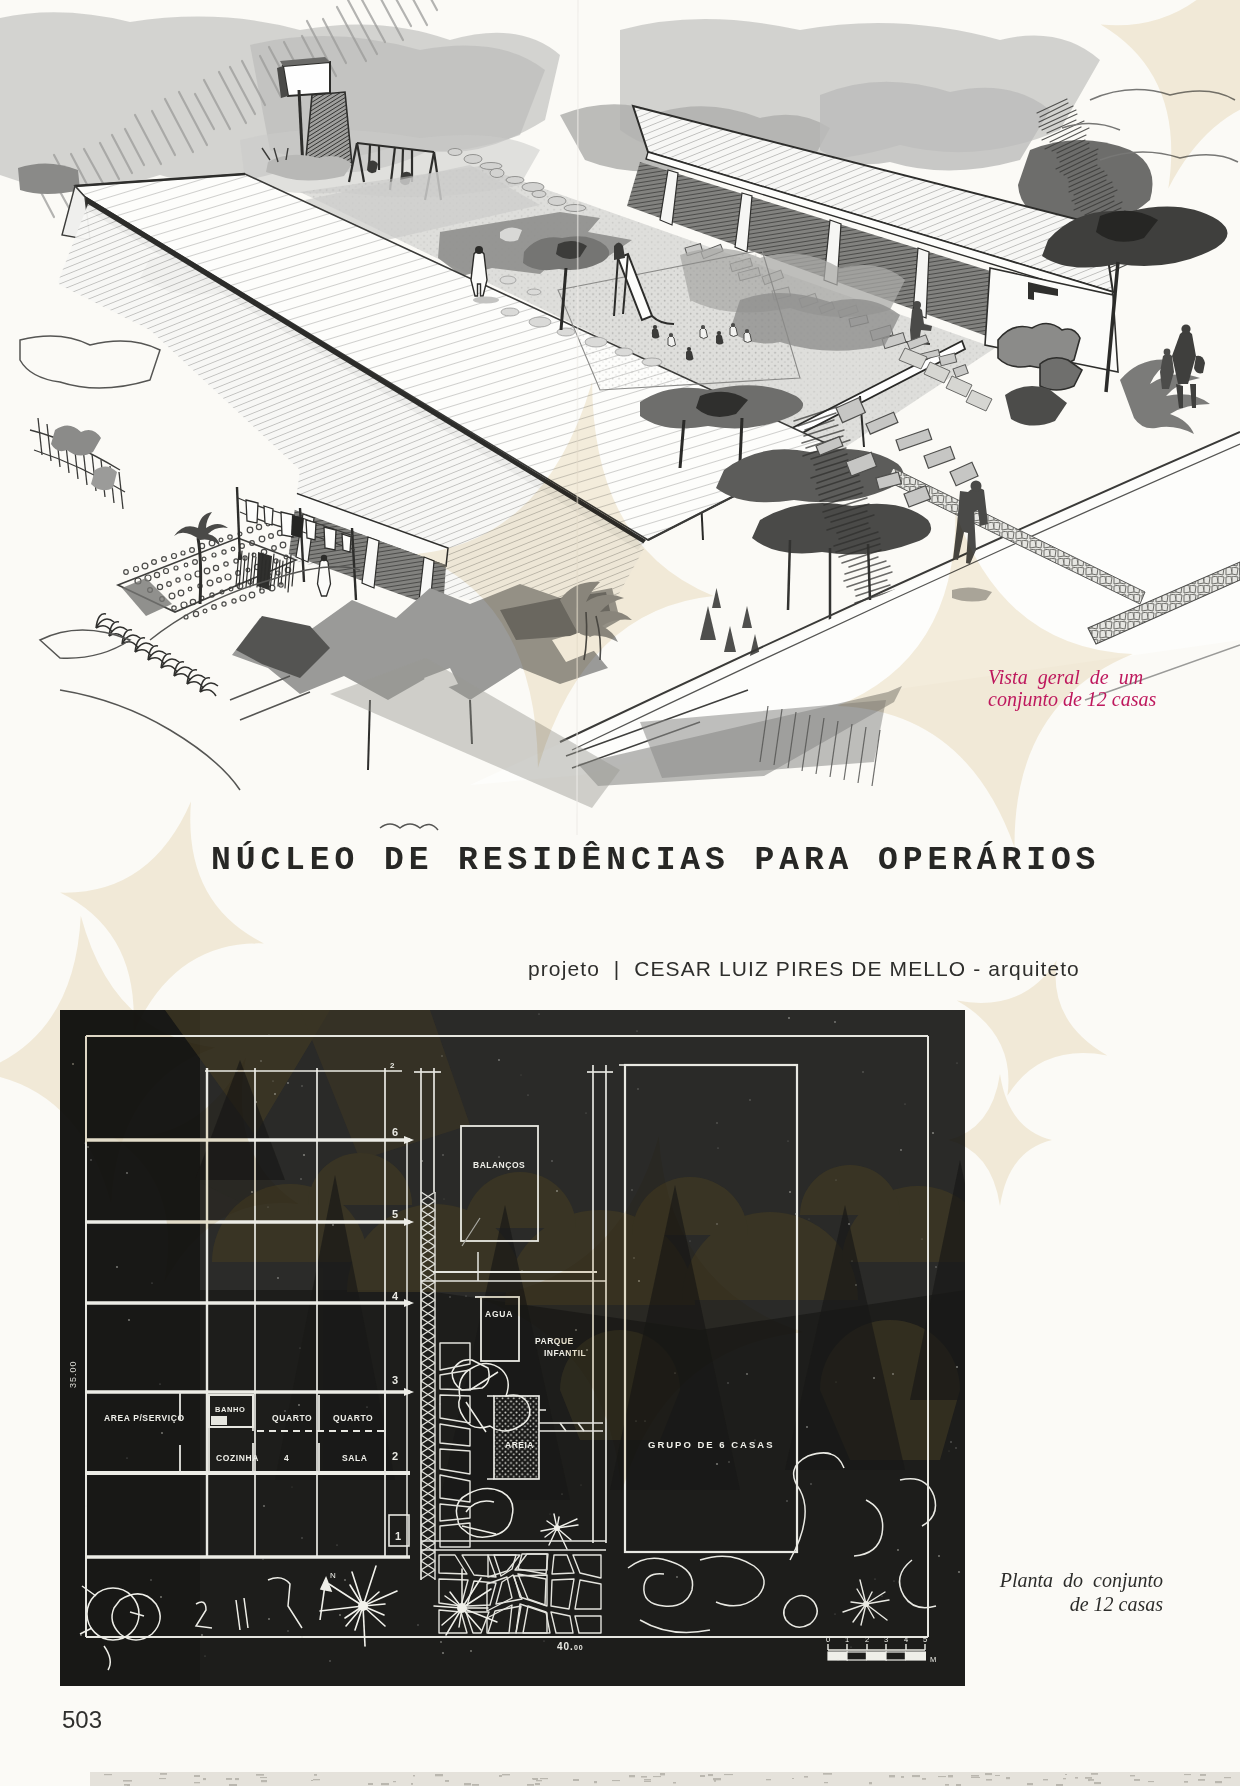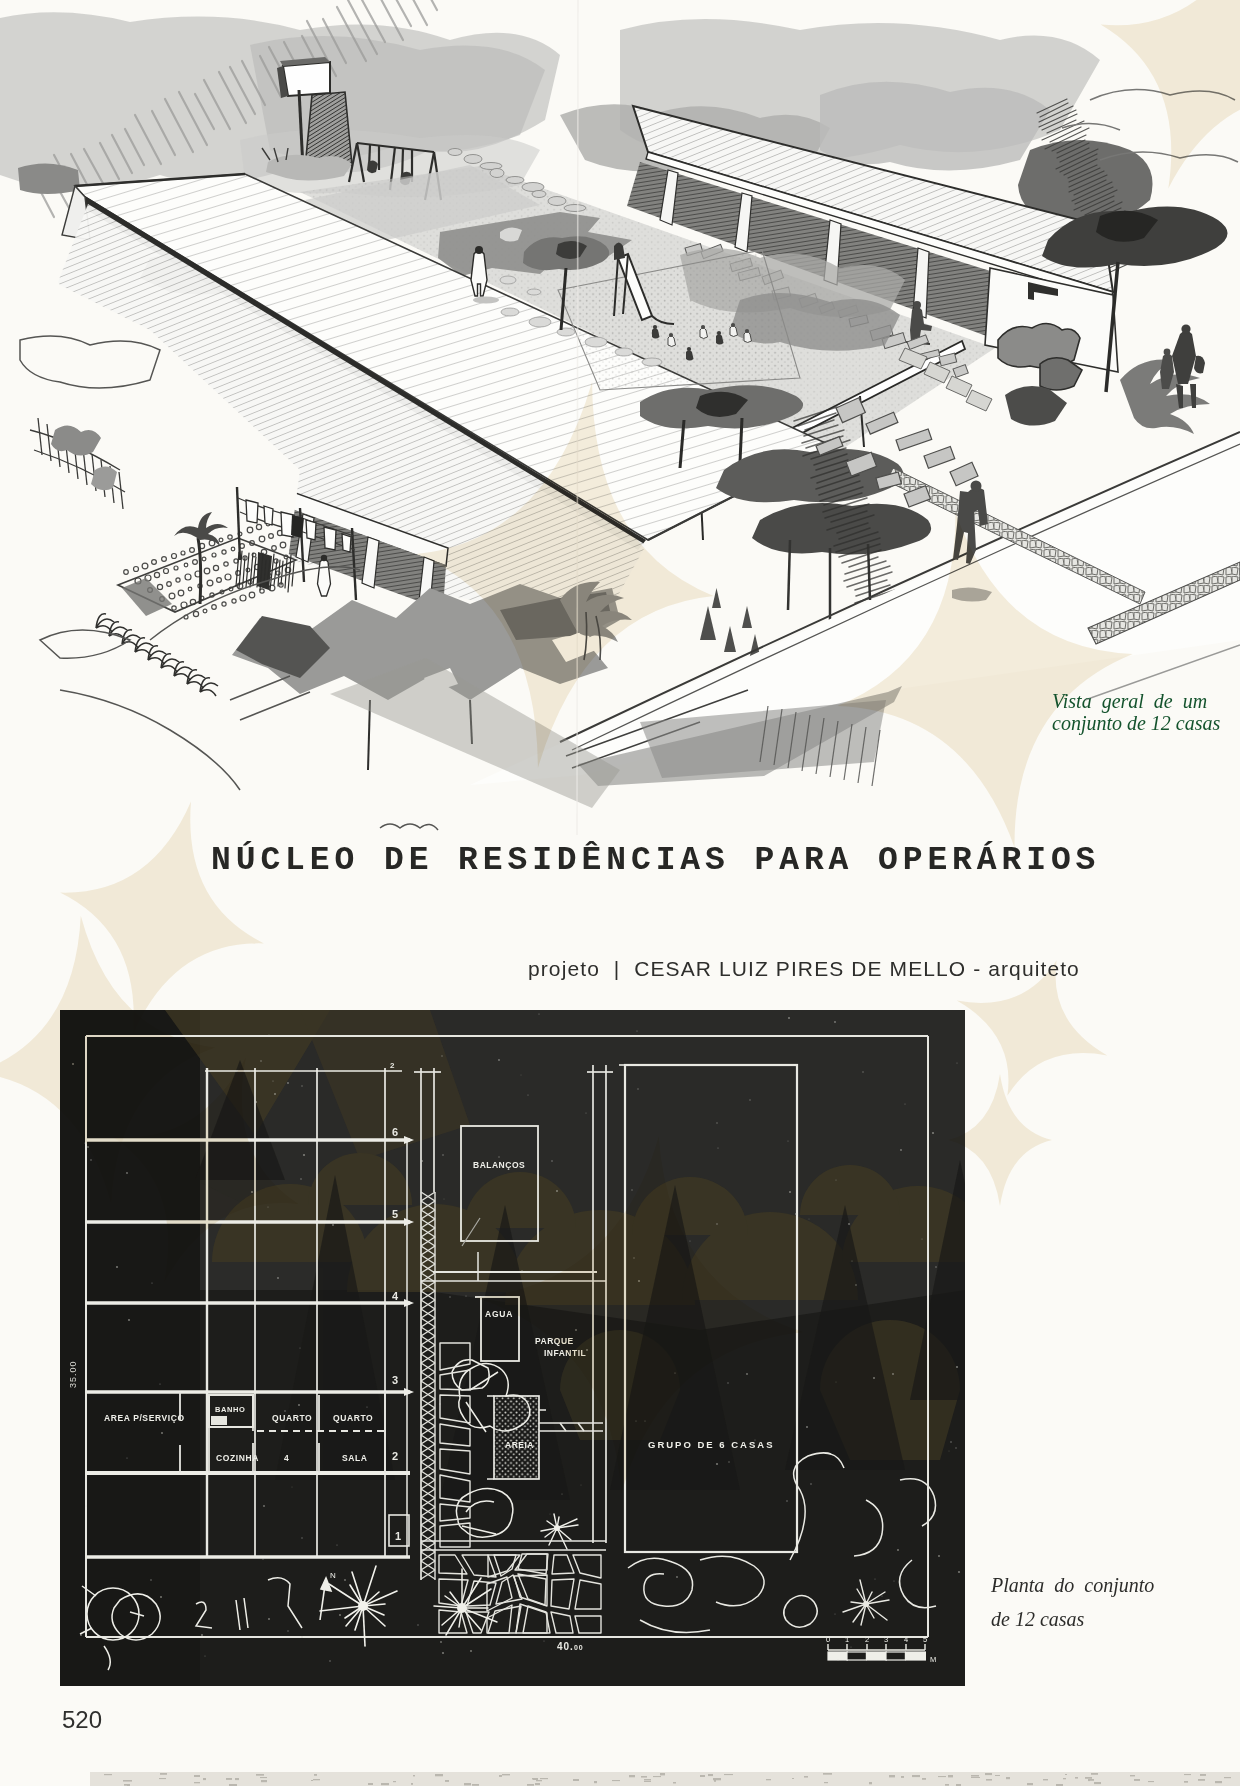--- a/index.html
+++ b/index.html
@@ -1290,20 +1290,20 @@
 <rect x="1198" y="1779" width="7" height="1.8"></rect>
 <rect x="1063" y="1778" width="3" height="1.3"></rect>
 <rect x="945" y="1784" width="4" height="1.7"></rect>
 </g>
 </svg>
 
 <div class="t" style="left:211px;top:842px;width:900px;font-family:Liberation Mono, monospace;font-weight:bold;font-size:33px;letter-spacing:4.9px;color:#272725;white-space:nowrap;">NÚCLEO DE RESIDÊNCIAS PARA OPERÁRIOS</div>
 
 <div class="t" style="left:528px;top:930px;width:560px;font-family:'Liberation Sans',sans-serif;font-size:21px;letter-spacing:1.1px;color:#2e2e2c;white-space:nowrap;margin-top:27px;">projeto&nbsp; | &nbsp;CESAR LUIZ PIRES DE MELLO - arquiteto</div>
 
-<div class="t" style="left:1052px;top:666px;width:170px;font-family:'Liberation Serif',serif;font-style:italic;font-size:20px;line-height:22px;color:#14532d;text-align:justify;margin-top:24px;">
+<div class="t" style="left:988px;top:666px;width:170px;font-family:'Liberation Serif',serif;font-style:italic;font-size:20px;line-height:22px;color:#be185d;text-align:justify;">
 <span style="display:inline-block;width:100%;text-align:justify;">Vista&nbsp;&nbsp;geral&nbsp;&nbsp;de&nbsp;&nbsp;um</span>
 conjunto de 12 casas</div>
 
-<div class="t" style="left:991px;top:1568px;width:172px;font-family:'Liberation Serif',serif;font-style:italic;font-size:20px;line-height:34px;color:#2c2c2a;">Planta&nbsp;&nbsp;do&nbsp;&nbsp;conjunto<br>de 12 casas</div>
-
-<div class="t" style="left:62px;top:1706px;font-family:'Liberation Sans',sans-serif;font-size:24px;color:#2f2f2d;">520</div>
+<div class="t" style="left:991px;top:1568px;width:172px;font-family:'Liberation Serif',serif;font-style:italic;font-size:20px;line-height:24px;color:#2c2c2a;text-align:right;">Planta&nbsp;&nbsp;do&nbsp;&nbsp;conjunto<br>de 12 casas</div>
+
+<div class="t" style="left:62px;top:1706px;font-family:'Liberation Sans',sans-serif;font-size:24px;color:#2f2f2d;">503</div>
 
 </div>
 </body></html>

